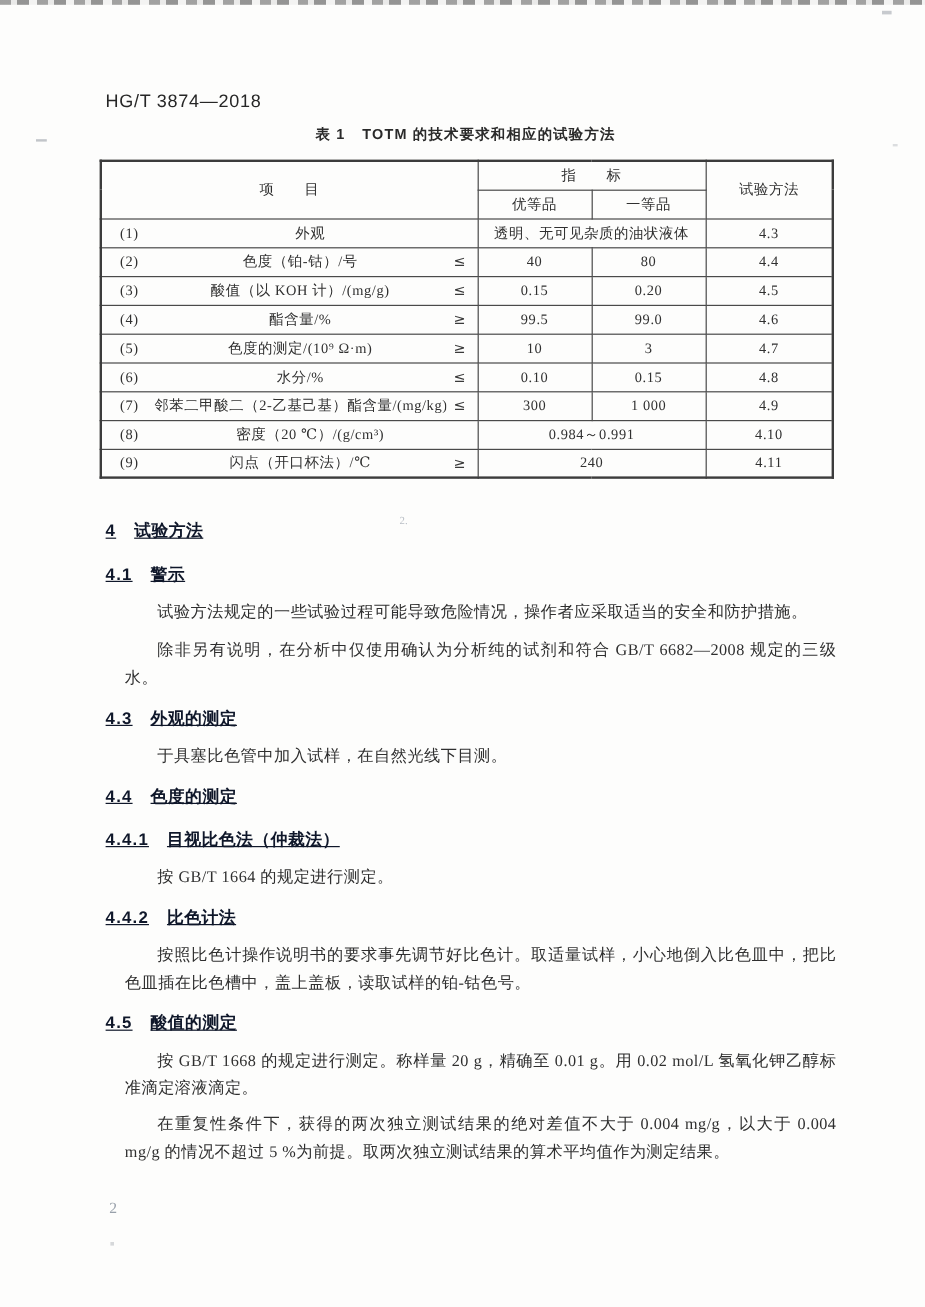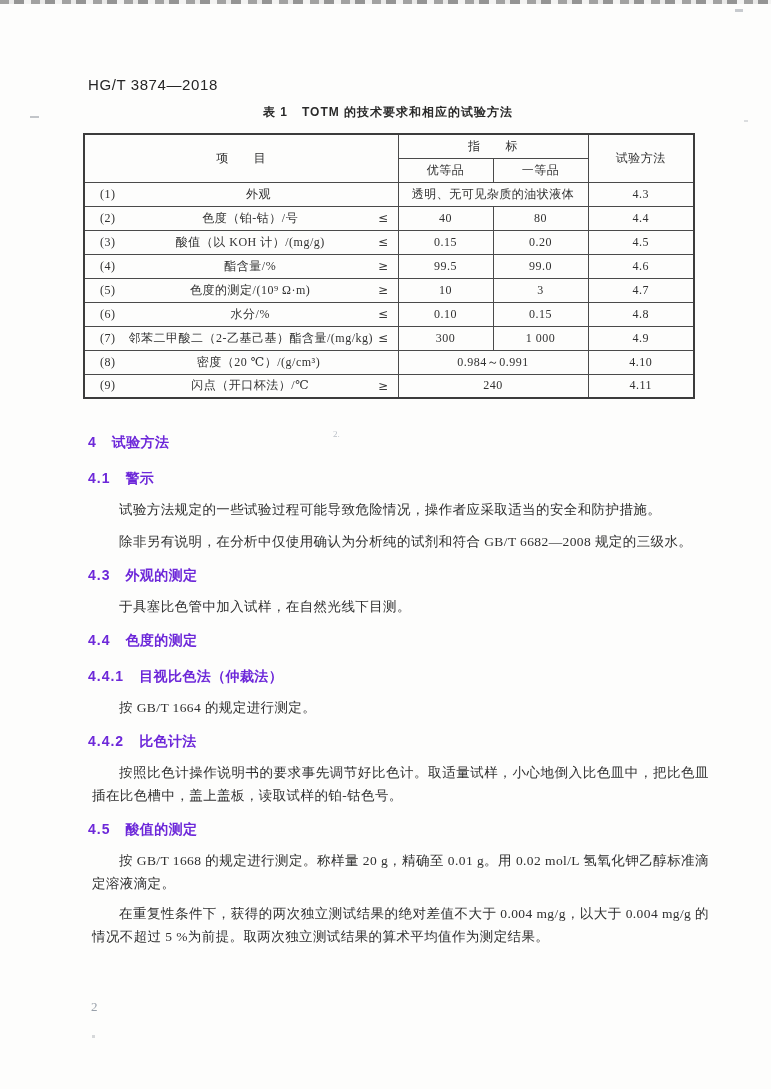--- a/index.html
+++ b/index.html
@@ -61,29 +61,30 @@
   .ic .no { margin-right: 13px; flex: 0 0 auto; }
   .ic .nm { flex: 1 1 auto; overflow: hidden; }
   .ic .cmp { flex: 0 0 auto; margin-left: 6px; font-family: "DejaVu Sans", sans-serif; font-size: 12px; color: #3a3a3a; }
 
   .content {
     position: absolute; top: 430px; left: 88px; width: 625px;
     font-size: 13.5px; color: #2f2f2f; letter-spacing: .4px;
   }
   .h-sec {
     font-family: "Liberation Sans", "DejaVu Sans", sans-serif;
-    font-weight: bold; font-size: 14px; color: #6d28d9;
+    font-weight: bold; font-size: 14px; color: #0f172a;
     line-height: 20px;
+    text-decoration: underline;
   }
   .h-sec .sec-num { margin-right: 15px; letter-spacing: 1px; }
   .h-l1 { margin: 2px 0 16px; }
   .h-l2 { margin: 12px 0 10px; }
   .para {
     line-height: 23px; text-align: justify; text-indent: 2em;
-    margin: 9px 4px;
+    margin: 9px 16px;
   }
   .footer-page {
     position: absolute; top: 999px; left: 91px;
     font-size: 13px; color: #98a0aa; letter-spacing: .5px;
   }
   .smudge {
     position: absolute; top: 429px; left: 333px;
     font-size: 9px; color: #aeb4bd; opacity: .85;
   }
   .margin-dash {

